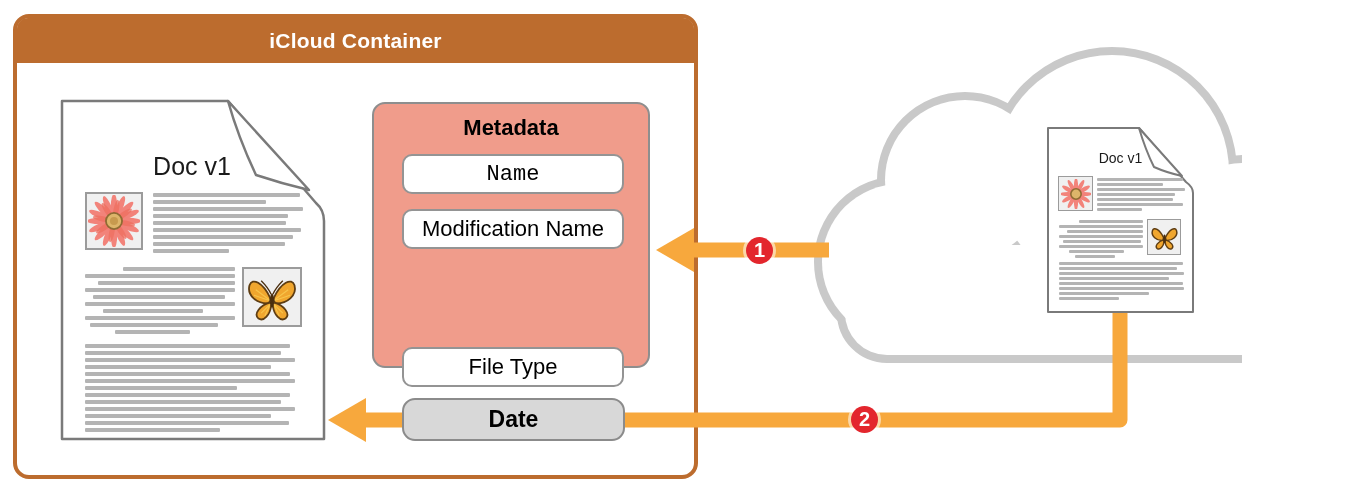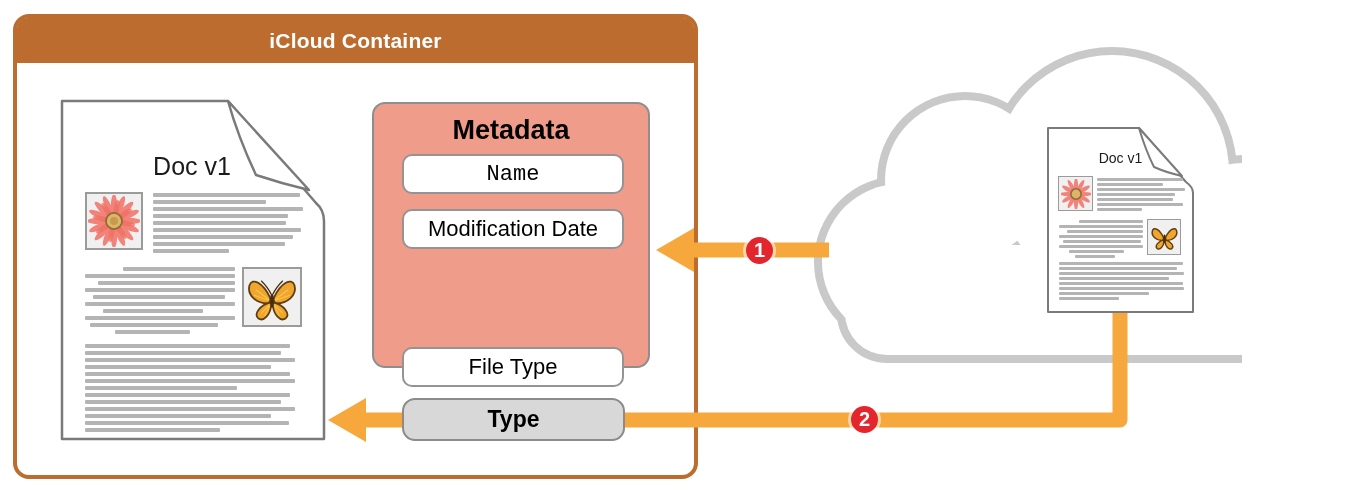--- a/index.html
+++ b/index.html
@@ -20,21 +20,21 @@
   }
   .icloud-title{color:#fff;font-size:21px;font-weight:bold;letter-spacing:.2px;}
 
   
   .metadata{
     left:372px;top:102px;width:278px;height:266px;box-sizing:border-box;
     background:#F09C8B;border:2px solid #8E8E8E;border-radius:13px;z-index:2;
   }
   .metadata-title{
     position:absolute;left:0;right:0;top:11px;text-align:center;
-    font-size:27px;font-weight:bold;color:#000;
+    font-size:22px;font-weight:bold;color:#000;
   }
   .meta-pill{
     position:absolute;left:28px;width:222px;height:40px;box-sizing:border-box;
     background:#fff;border:2px solid #949494;border-radius:10px;
     display:flex;align-items:center;justify-content:center;
     font-size:22px;color:#000;white-space:nowrap;
   }
   .pill-1{top:50px;font-family:Liberation Mono, monospace;} .pill-2{top:105px;} .pill-3{top:160px;} .pill-4{top:206px;margin-top:37px;}
 
   
@@ -116,21 +116,21 @@
 
     <g>
       <path d="M1048,128 L1139,128 L1186,182 Q1193,187 1193,193 L1193,312 L1048,312 Z" fill="#ffffff" stroke="#7A7A7A" stroke-width="2" stroke-linejoin="round"></path>
       <path d="M1139,128 C1144,145 1149,157 1154,167 C1163,171 1173,174 1182,176 Z" fill="#ffffff" stroke="#7A7A7A" stroke-width="2" stroke-linejoin="round"></path>
     </g>
   </svg>
 
   <div class="abs metadata">
     <div class="metadata-title">Metadata</div>
     <div class="meta-pill pill-1">Name</div>
-    <div class="meta-pill pill-2">Modification Date</div>
+    <div class="meta-pill pill-2">Modification Name</div>
     <div class="meta-pill pill-4">File Type</div>
   </div>
 
   <div class="abs doc-title-left">Doc v1</div>
   <div class="abs doc-title-cloud">Doc v1</div>
 
   <div class="abs img-box fbox">
     <svg width="52" height="52" viewBox="0 0 58 58">
       <g fill="#F2837A">
         <g id="petals">
@@ -286,18 +286,18 @@
     <g>
       <line x1="829" y1="250" x2="694" y2="250" stroke="#F7A83D" stroke-width="15"></line>
       <path d="M656,250 L694,228 L694,272 Z" fill="#F7A83D"></path>
     </g>
     <g>
       <path d="M1120,313 L1120,420 L366,420" fill="none" stroke="#F7A83D" stroke-width="15" stroke-linejoin="round"></path>
       <path d="M328,420 L366,398 L366,442 Z" fill="#F7A83D"></path>
     </g>
   </svg>
 
-  <div class="abs data-pill">Type</div>
+  <div class="abs data-pill">Date</div>
 
   <div class="abs badge badge-1">1</div>
   <div class="abs badge badge-2">2</div>
 
 </div>
 
 </body></html>

